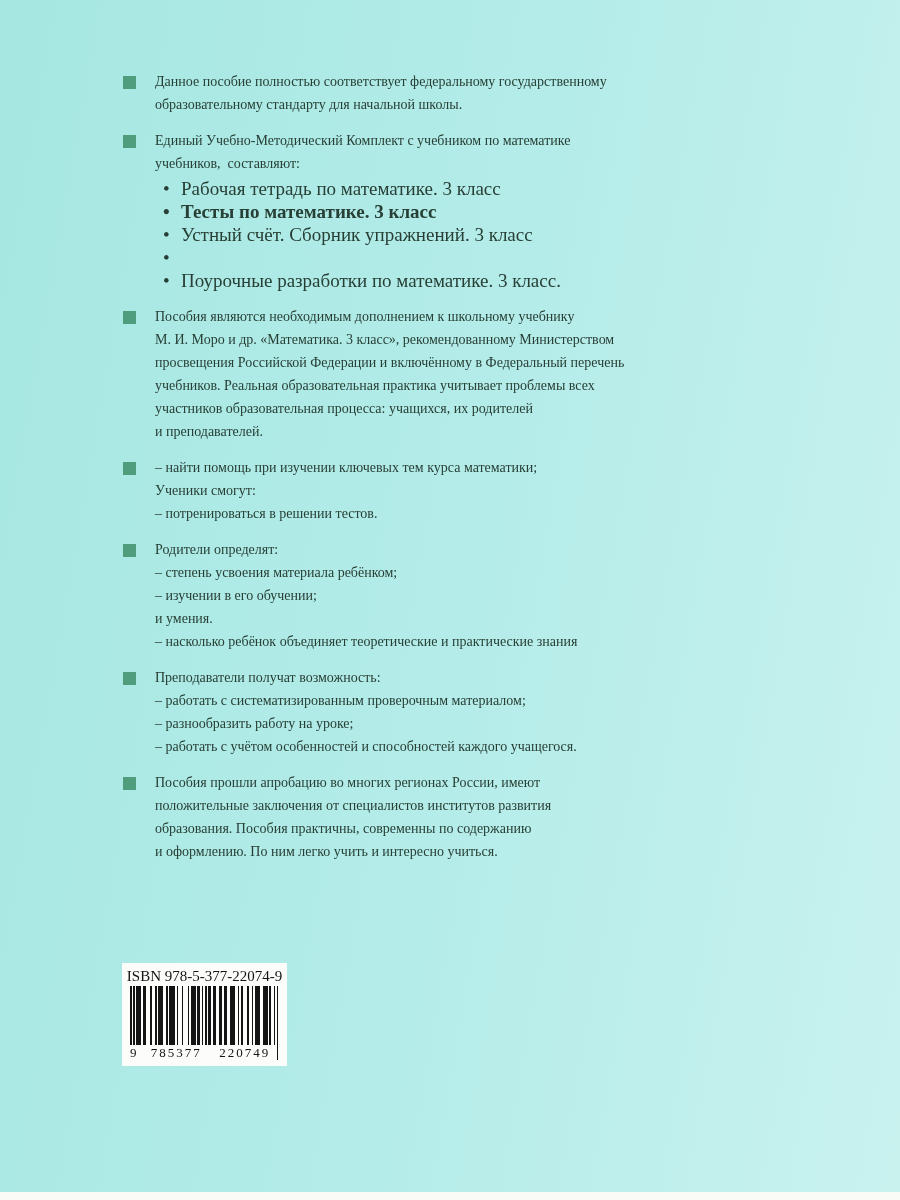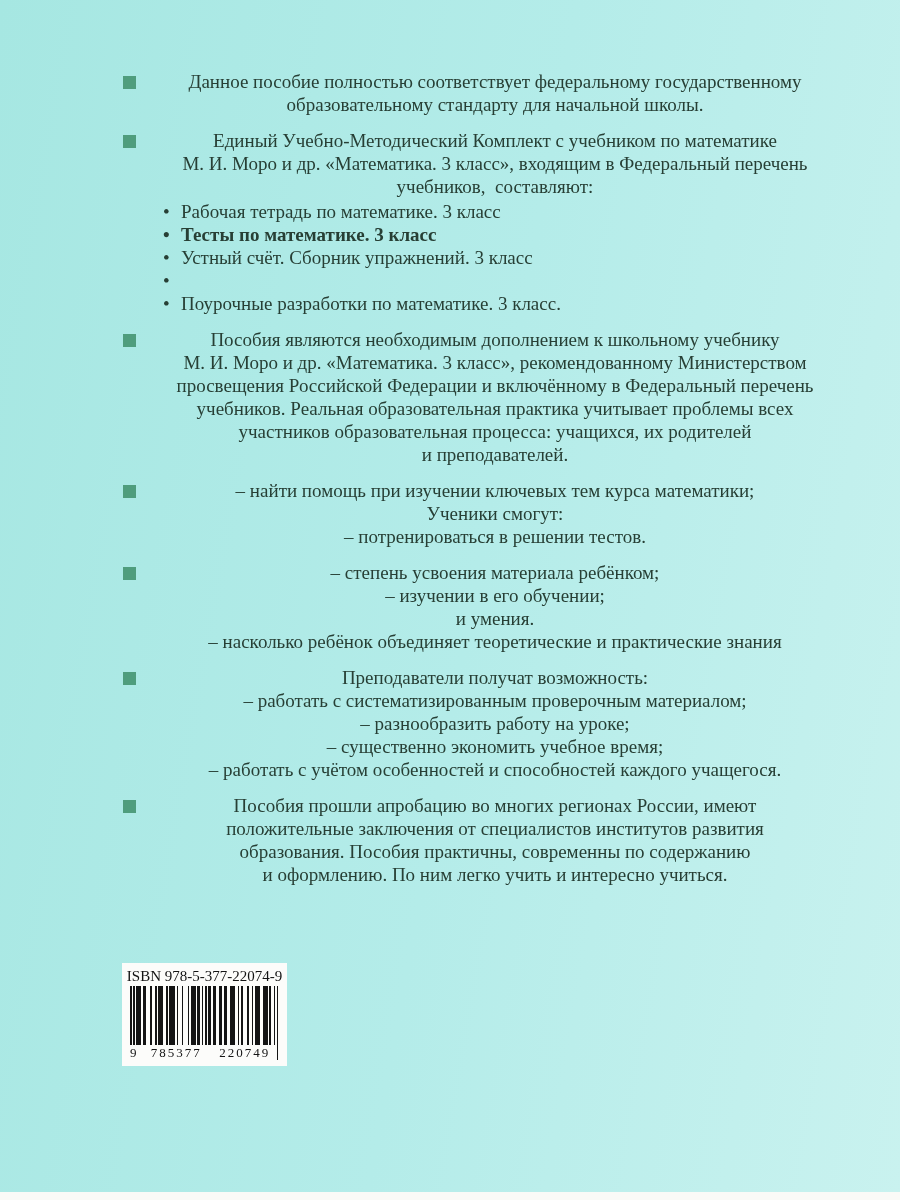--- a/index.html
+++ b/index.html
@@ -5,21 +5,21 @@
   html,body{margin:0;padding:0;}
   body{
     width:900px;height:1200px;position:relative;overflow:hidden;
     font-family:"Liberation Serif","DejaVu Serif",serif;
     background:linear-gradient(100deg,#a6e7e2 0%,#b4ece9 52%,#c9f2ef 100%);
   }
   .textcol{position:absolute;left:123px;top:70px;width:712px;}
   .sec{display:flex;margin-bottom:13px;}
   .sq{flex:0 0 13px;width:13px;height:13px;margin:6px 19px 0 0;}
   .sec-body{flex:1;}
-  .line{font-size:19px;line-height:23px;white-space:pre-wrap;text-align:center;}
+  .line{font-size:14px;line-height:23px;white-space:pre-wrap;}
   ul.sub{list-style:none;margin:2px 0 0 0;padding:0;}
   li.item{display:flex;font-size:19px;line-height:23px;}
   li.item .dot{flex:0 0 18px;padding-left:8px;box-sizing:content-box;}
   li.item.bold{font-weight:bold;}
   
   .isbnbox{position:absolute;left:122px;top:963px;width:165px;height:103px;background:#fcfcfa;}
   .isbn-label{font-size:15px;line-height:18px;text-align:center;margin-top:4px;color:#141414;white-space:nowrap;}
   .bars{display:flex;height:59px;margin:1px 8px 0 8px;}
   .bars div{flex:1;}
   .bc-bottom{position:relative;height:17px;margin:0 8px;}
@@ -40,21 +40,20 @@
         <span class="sq" style="background: rgb(79, 157, 125);"></span>
         <div class="sec-body">
           <div class="line">Данное пособие полностью соответствует федеральному государственному</div>
           <div class="line">образовательному стандарту для начальной школы.</div>
         </div>
       </div>
       <div class="sec">
         <span class="sq" style="background: rgb(79, 157, 125);"></span>
         <div class="sec-body">
           <div class="line">Единый Учебно-Методический Комплект с учебником по математике</div>
-          <div class="line">М. И. Моро и др. «Математика. 3 класс», входящим в Федеральный перечень</div>
           <div class="line">учебников,  составляют:</div>
           <ul class="sub">
             <li class="item">
               <span class="dot">•</span>
               <span>Рабочая тетрадь по математике. 3 класс</span>
             </li>
             <li class="item bold">
               <span class="dot">•</span>
               <span>Тесты по математике. 3 класс</span>
             </li>
@@ -87,33 +86,33 @@
         <span class="sq" style="background: rgb(79, 157, 125);"></span>
         <div class="sec-body">
           <div class="line">– найти помощь при изучении ключевых тем курса математики;</div>
           <div class="line">Ученики смогут:</div>
           <div class="line">– потренироваться в решении тестов.</div>
         </div>
       </div>
       <div class="sec">
         <span class="sq" style="background: rgb(79, 157, 125);"></span>
         <div class="sec-body">
+          <div class="line">Родители определят:</div>
           <div class="line">– степень усвоения материала ребёнком;</div>
           <div class="line">– изучении в его обучении;</div>
           <div class="line">и умения.</div>
           <div class="line">– насколько ребёнок объединяет теоретические и практические знания</div>
         </div>
       </div>
       <div class="sec">
         <span class="sq" style="background: rgb(79, 157, 125);"></span>
         <div class="sec-body">
           <div class="line">Преподаватели получат возможность:</div>
           <div class="line">– работать с систематизированным проверочным материалом;</div>
           <div class="line">– разнообразить работу на уроке;</div>
-          <div class="line">– существенно экономить учебное время;</div>
           <div class="line">– работать с учётом особенностей и способностей каждого учащегося.</div>
         </div>
       </div>
       <div class="sec">
         <span class="sq" style="background: rgb(79, 157, 125);"></span>
         <div class="sec-body">
           <div class="line">Пособия прошли апробацию во многих регионах России, имеют</div>
           <div class="line">положительные заключения от специалистов институтов развития</div>
           <div class="line">образования. Пособия практичны, современны по содержанию</div>
           <div class="line">и оформлению. По ним легко учить и интересно учиться.</div>

